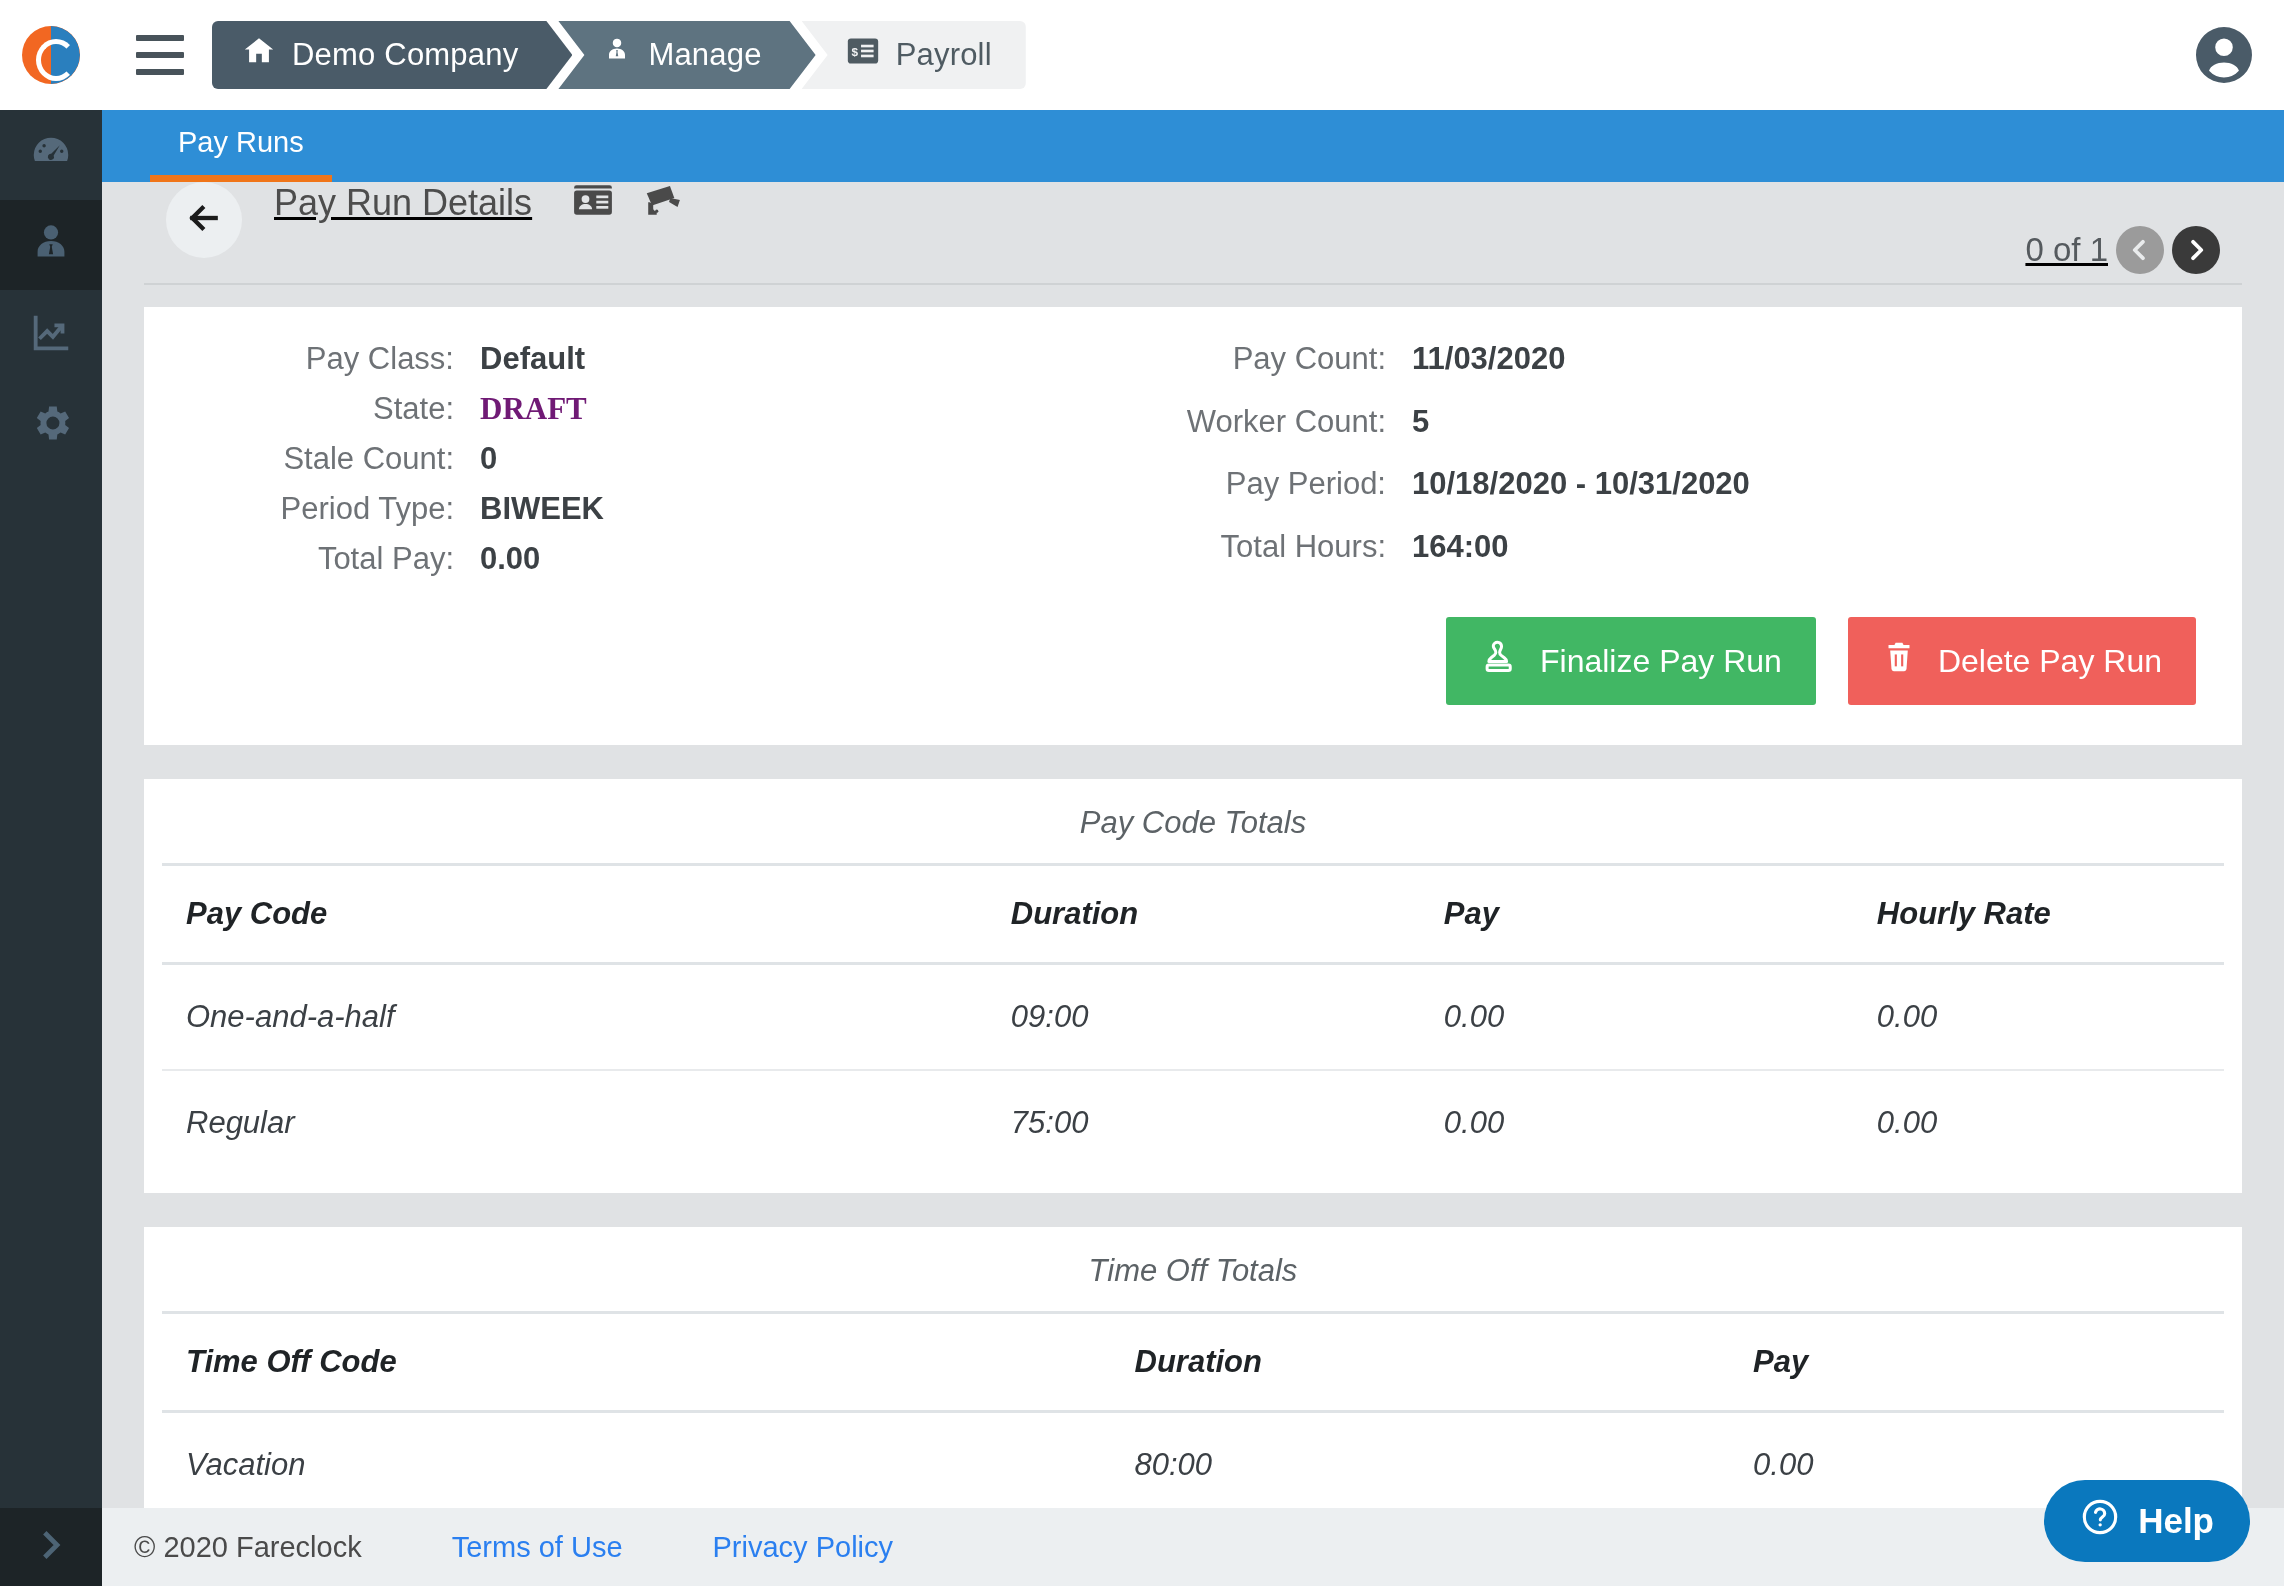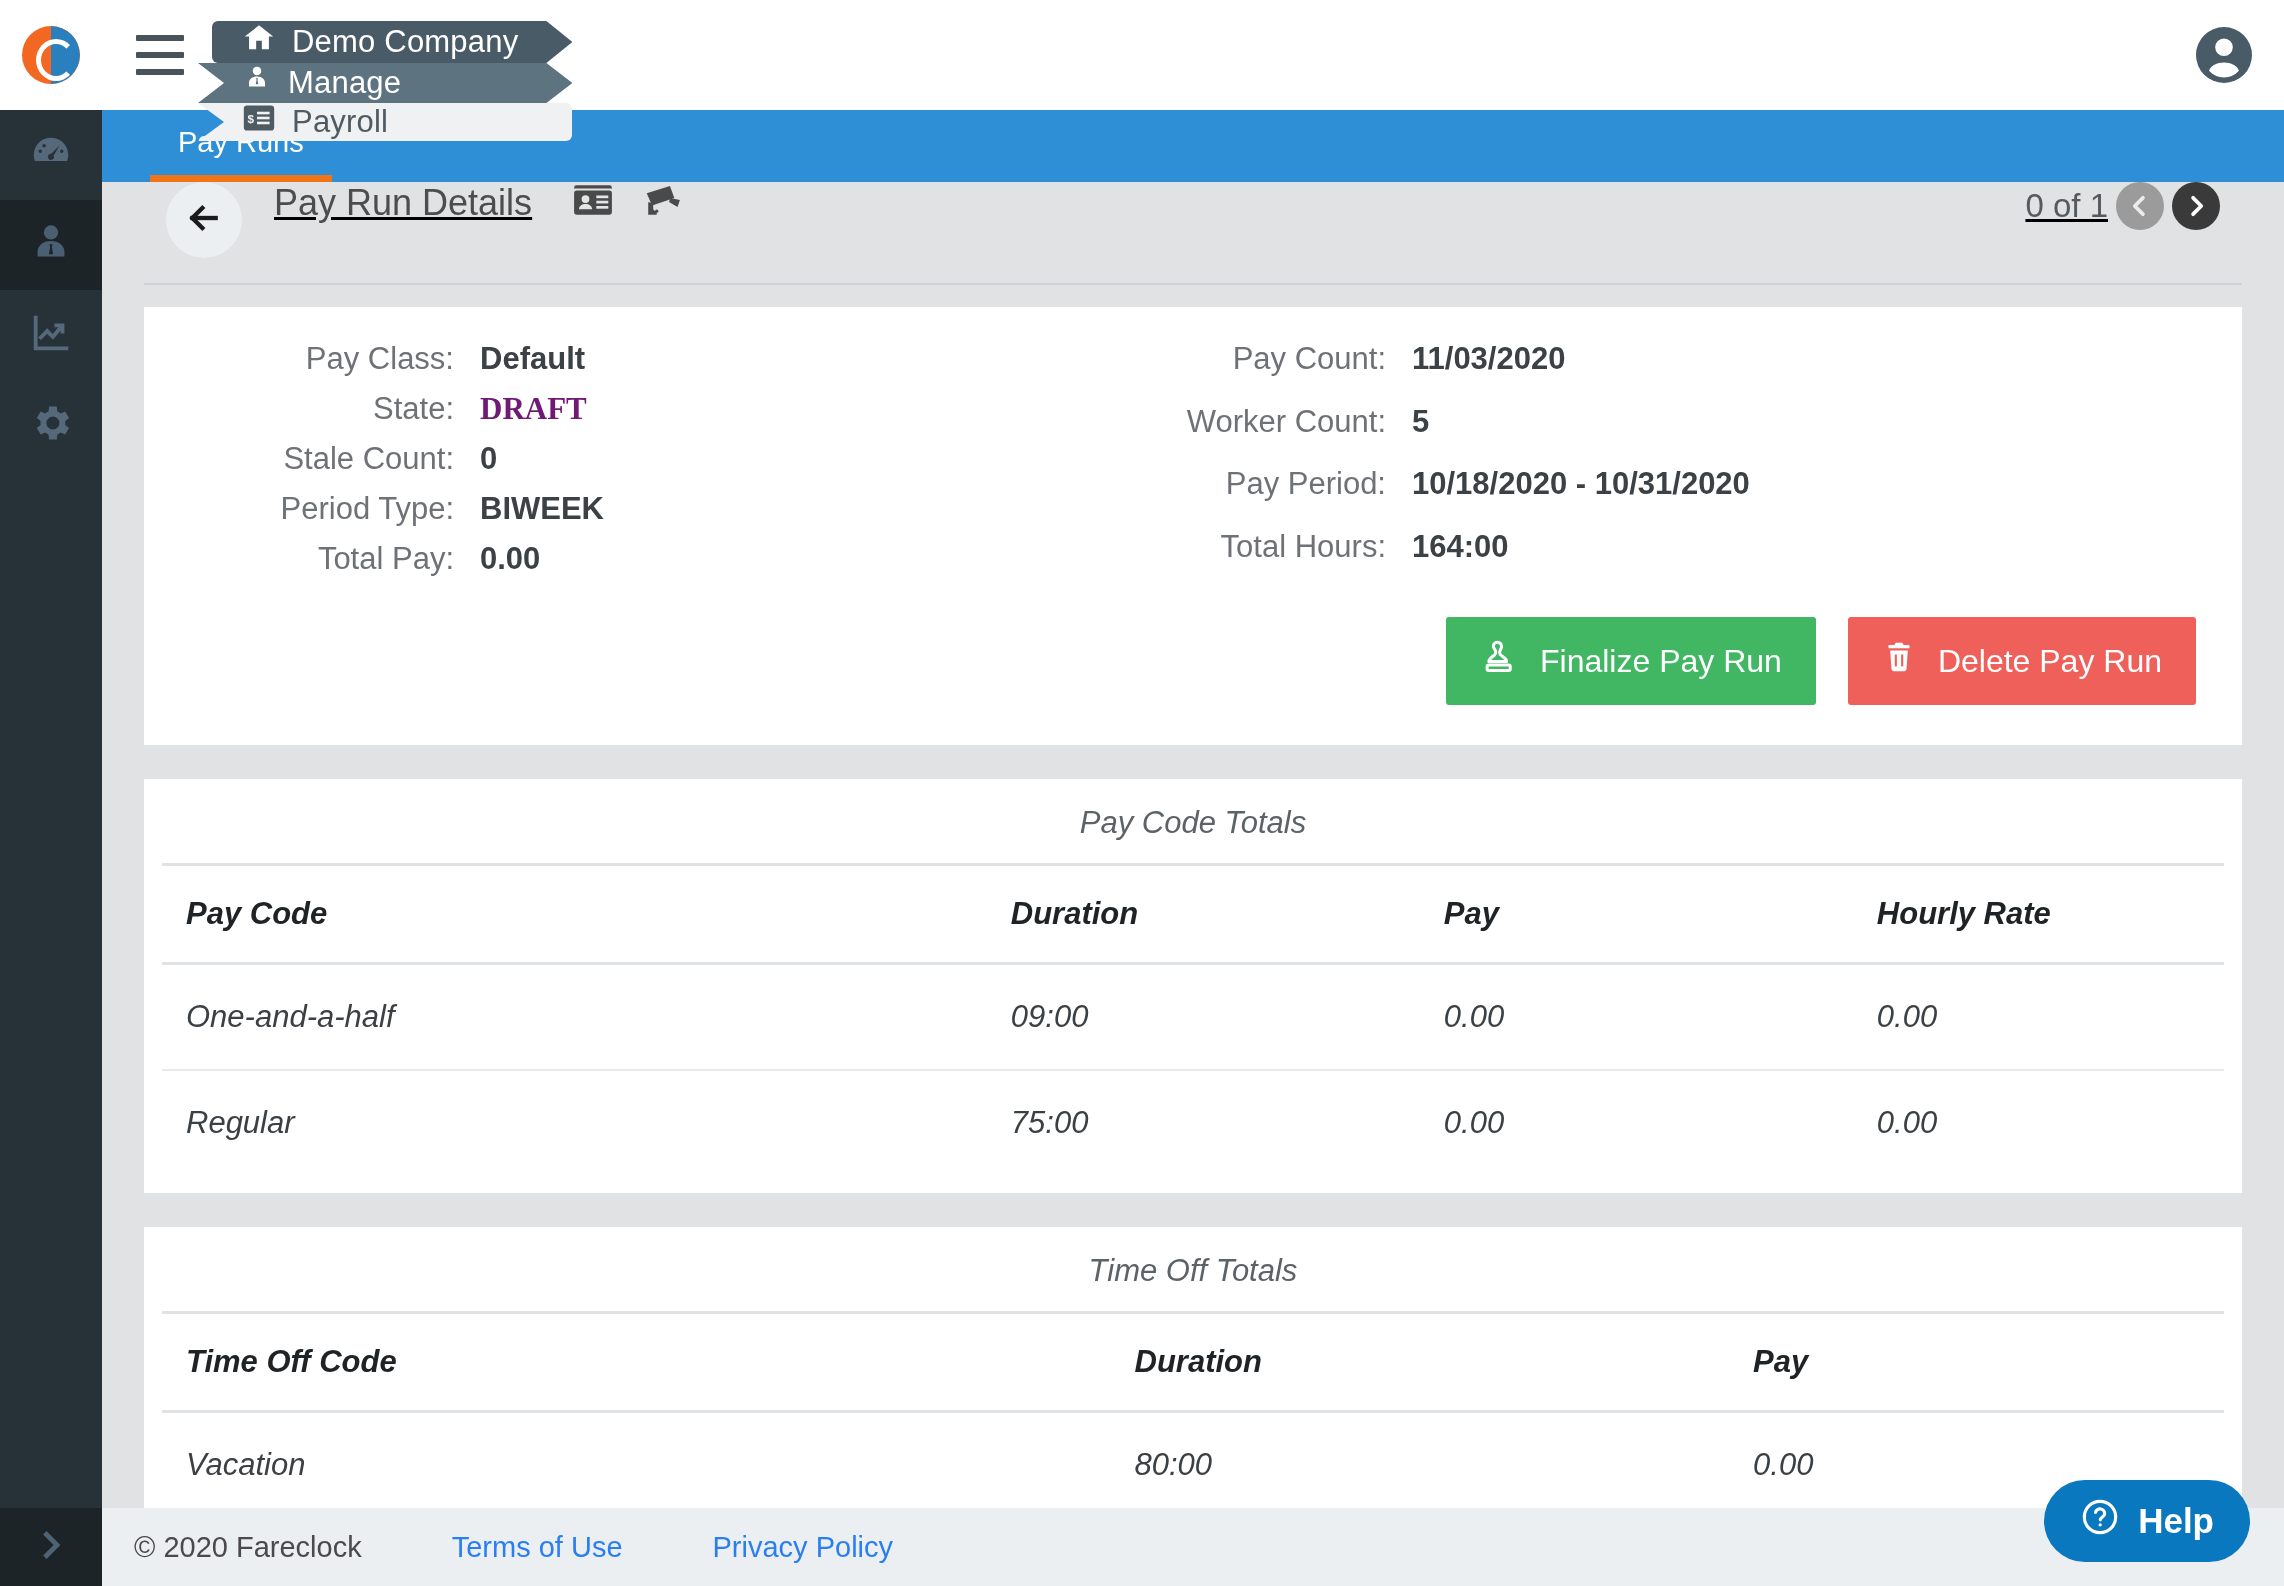--- a/index.html
+++ b/index.html
@@ -46,21 +46,21 @@
   .hamburger {
     width: 64px; height: 62px;
     margin-left: 26px; margin-right: 20px;
     display: flex; flex-direction: column;
     justify-content: center; align-items: center; gap: 11px;
     cursor: pointer;
   }
   .hamburger span { display: block; width: 48px; height: 6px; background: #48535a; border-radius: 1px; }
 
   
-  .crumbs { display: flex; align-items: stretch; height: 68px; flex-direction: column; }
+  .crumbs { display: flex; align-items: stretch; height: 68px; }
   .crumb {
     display: flex; align-items: center; gap: 16px;
     height: 68px; position: relative;
     padding: 0 42px 0 34px;
     font-size: 31px; color: #ffffff;
     cursor: pointer; white-space: nowrap;
   }
   .crumb .cl { letter-spacing: .2px; }
   .crumb-1 { background: #4a5b68; border-radius: 6px 0 0 6px; padding-left: 30px; z-index: 3;
     clip-path: polygon(0 0, calc(100% - 26px) 0, 100% 50%, calc(100% - 26px) 100%, 0 100%); padding-right: 54px;}
@@ -135,21 +135,21 @@
     display: flex; align-items: center; justify-content: center;
     cursor: pointer; flex: 0 0 76px;
     margin-left: 22px;
   }
   .page-title {
     font-size: 36px; color: #4d4d4d;
     margin-left: 32px; white-space: nowrap;
   }
   .head-icons { display: flex; align-items: center; gap: 26px; margin-left: 40px; }
   .head-icons .hi { cursor: pointer; display: flex; }
-  .pager { margin-left: auto; display: flex; align-items: center; gap: 8px; padding-right: 22px; }
+  .pager { margin-left: auto; display: flex; align-items: center; gap: 8px; padding-right: 22px; margin-top: 44px; }
   .pager-label { font-size: 33px; color: #555a5e; }
   .pg-btn { width: 48px; height: 48px; border-radius: 50%; display: flex; align-items: center; justify-content: center; cursor: pointer; }
   .pg-prev { background: #9b9b9b; }
   .pg-next { background: #3a3a3a; }
 
   .card {
     background: #ffffff;
     margin: 0 42px;
   }
   .card-summary { margin-top: 22px; padding: 34px 0 30px; }

